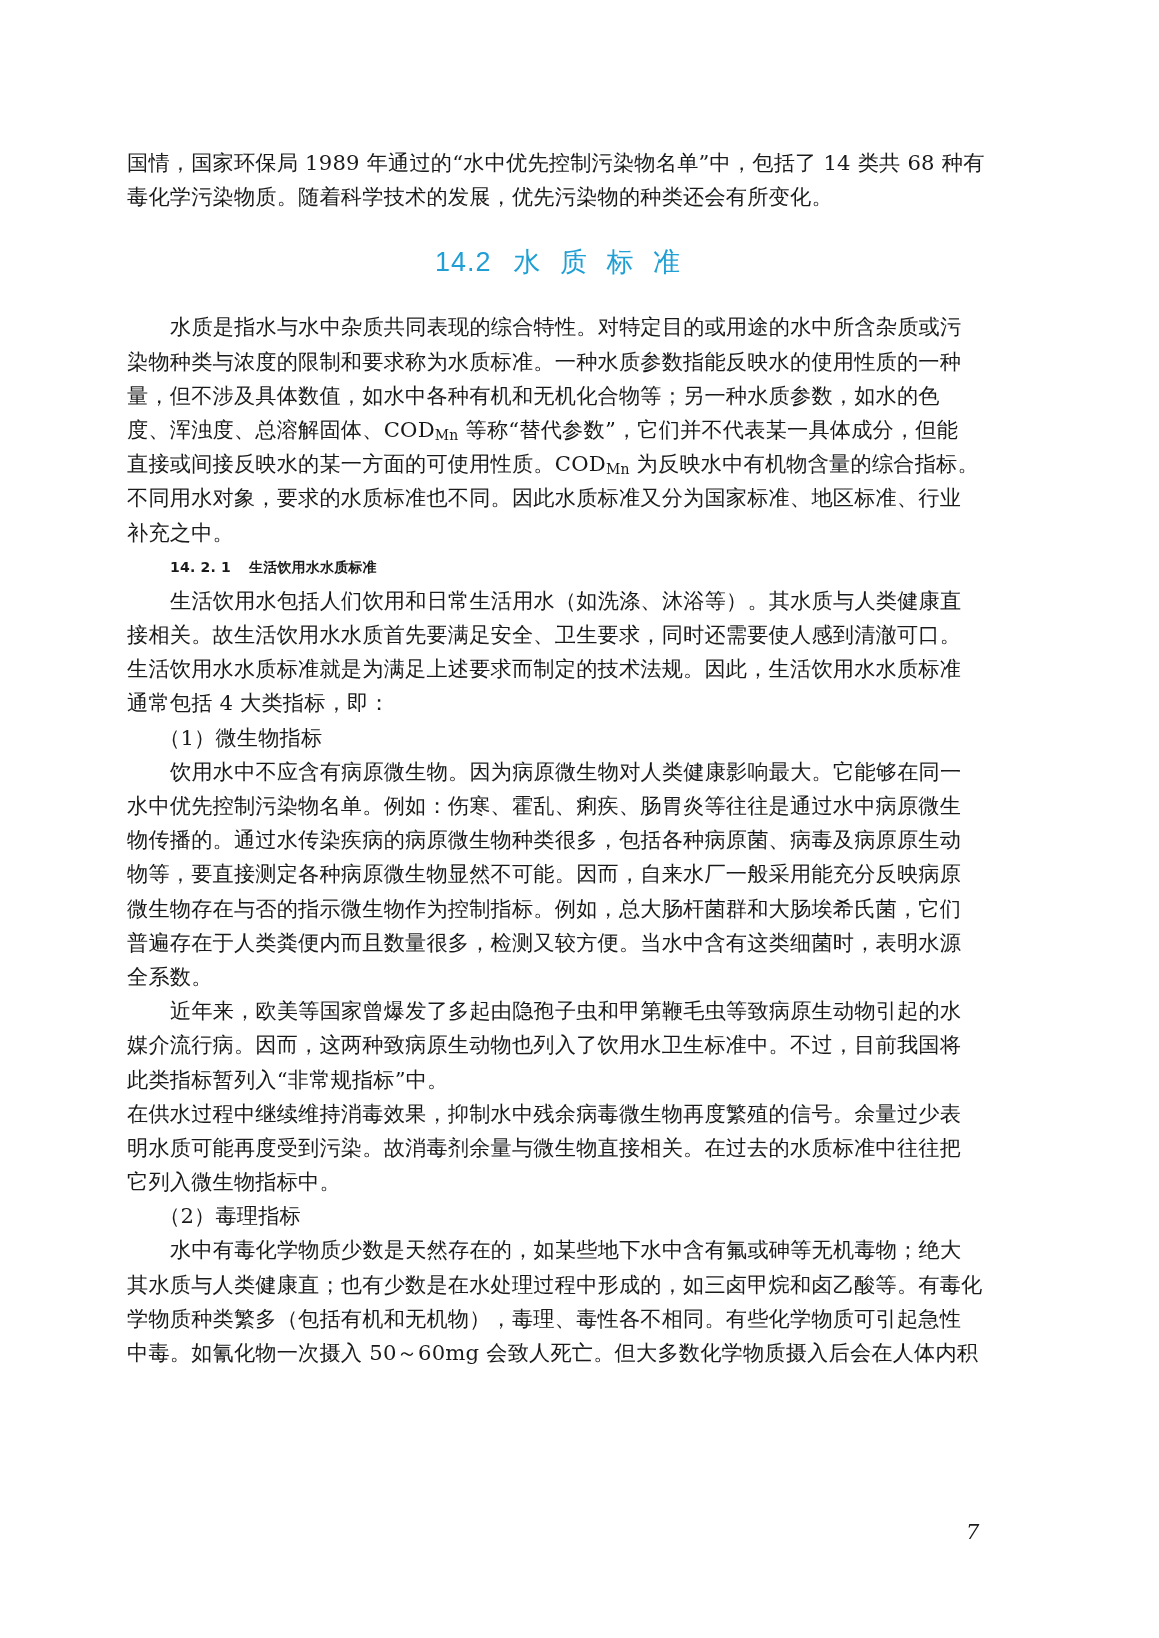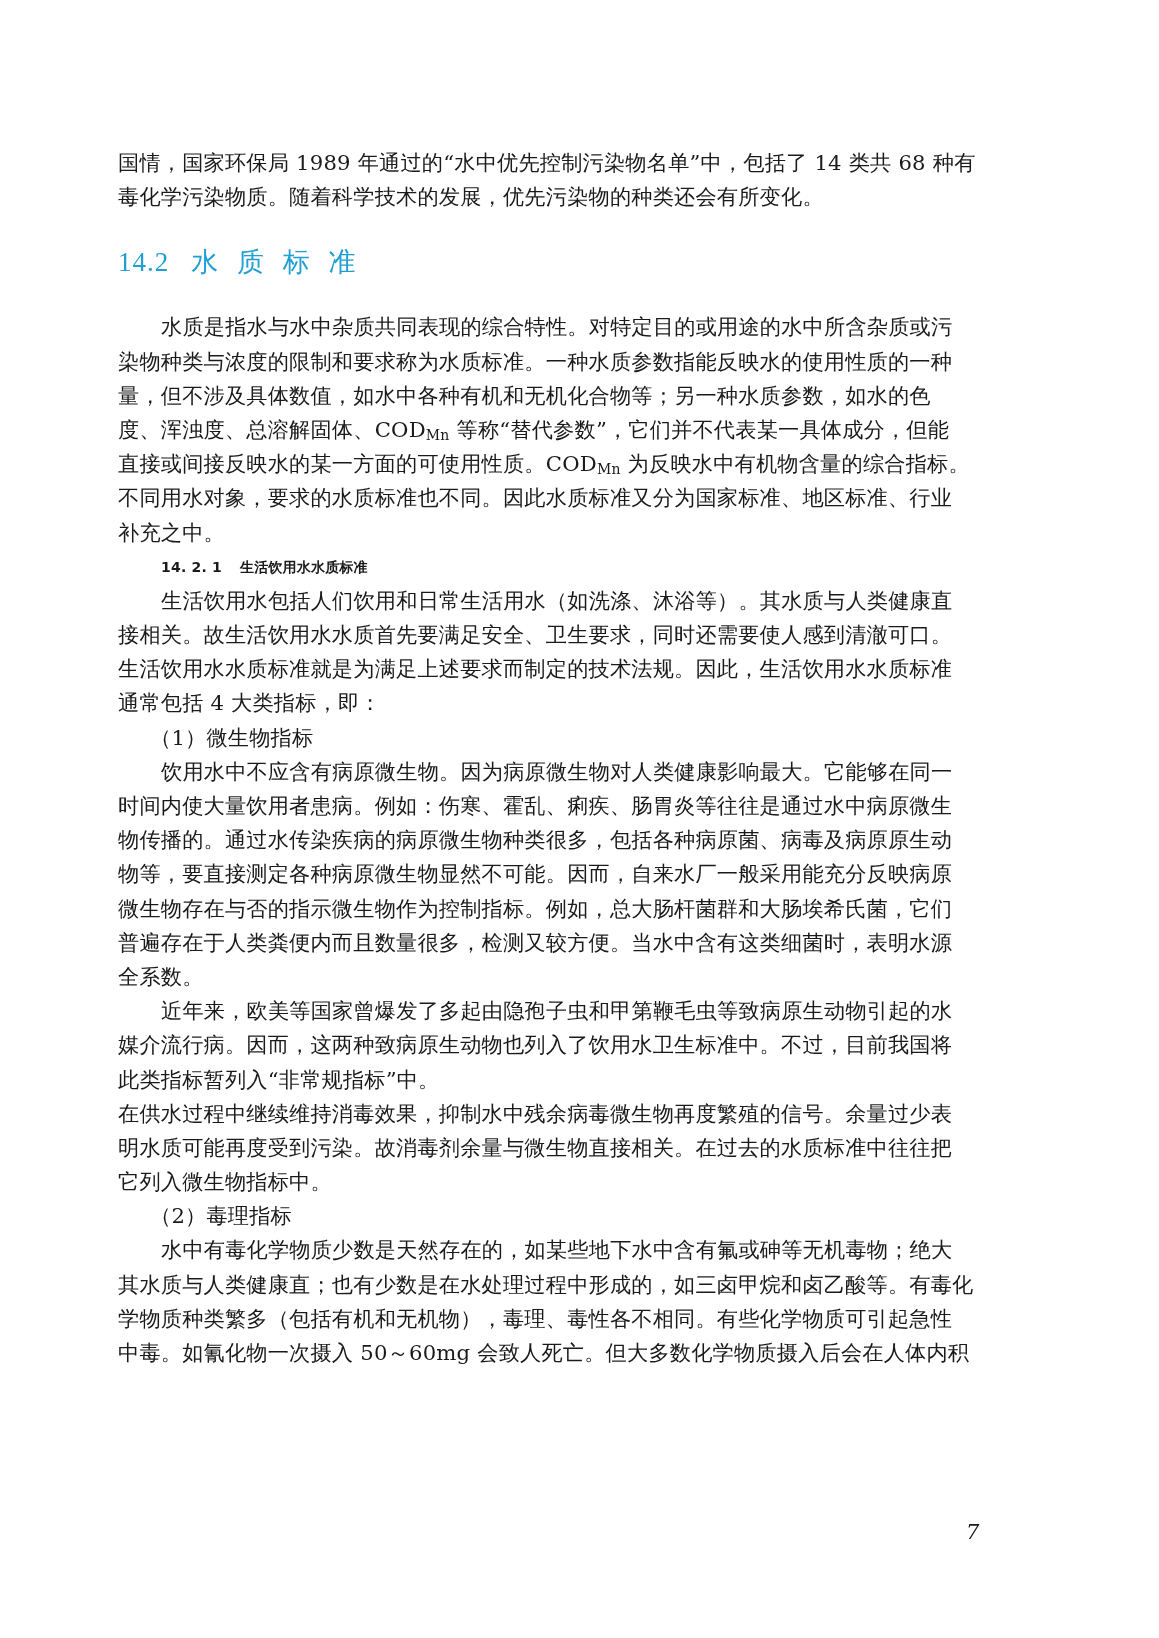--- a/index.html
+++ b/index.html
@@ -1,32 +1,32 @@
 <!DOCTYPE html>
 <html><head>
 <meta charset="utf-8">
 <style>
   html, body { margin: 0; padding: 0; background: #ffffff; }
   body {
     width: 1159px; height: 1638px; position: relative; overflow: hidden;
     font-family: "DejaVu Serif", "Liberation Serif", serif;
     color: #1a1a1a;
   }
-  .page { position: absolute; left: 118px; top: 146px; width: 867px; }
+  .page { position: absolute; left: 127px; top: 146px; width: 867px; }
   .p {
     font-size: 21.2px; line-height: 34.2px; margin: 0;
     text-align: justify; text-align-last: left; letter-spacing: 0.2px;
     white-space: nowrap; overflow: hidden;
   }
   .line { display: block; height: 34.2px; }
   .indent { padding-left: 43px; }
   .heading {
-    color: #1f9fd4; font-size: 27px;
+    text-align: center; color: #1f9fd4; font-size: 27px;
     letter-spacing: 6px; margin: 28px 0 28px 0; height: 40px; line-height: 40px;
-    font-family: Liberation Serif, serif;
+    font-family: Liberation Sans, sans-serif;
   }
   .heading .num { letter-spacing: 1px; margin-right: 22px; }
   .subheading {
     font-family: "DejaVu Sans", "Liberation Sans", sans-serif;
     font-weight: bold; font-size: 14px; padding-left: 43px;
   }
   .subheading .num { margin-right: 18px; }
   sub { font-size: 14px; vertical-align: -3px; }
   .pagenum {
     position: absolute; left: 966px; top: 1520px;
@@ -68,21 +68,21 @@
     <span class="line">生活饮用水水质标准就是为满足上述要求而制定的技术法规。因此，生活饮用水水质标准</span>
     <span class="line">通常包括 4 大类指标，即：</span>
   </div>
 
   <div class="p">
     <span class="line indent" style="padding-left:32px;">（1）微生物指标</span>
   </div>
 
   <div class="p">
     <span class="line indent">饮用水中不应含有病原微生物。因为病原微生物对人类健康影响最大。它能够在同一</span>
-    <span class="line">时间内使大量饮用者患病。例如：伤寒、霍乱、痢疾、肠胃炎等往往是通过水中病原微生</span>
+    <span class="line">水中优先控制污染物名单。例如：伤寒、霍乱、痢疾、肠胃炎等往往是通过水中病原微生</span>
     <span class="line">物传播的。通过水传染疾病的病原微生物种类很多，包括各种病原菌、病毒及病原原生动</span>
     <span class="line">物等，要直接测定各种病原微生物显然不可能。因而，自来水厂一般采用能充分反映病原</span>
     <span class="line">微生物存在与否的指示微生物作为控制指标。例如，总大肠杆菌群和大肠埃希氏菌，它们</span>
     <span class="line">普遍存在于人类粪便内而且数量很多，检测又较方便。当水中含有这类细菌时，表明水源</span>
     <span class="line">全系数。</span>
   </div>
 
   <div class="p">
     <span class="line indent">近年来，欧美等国家曾爆发了多起由隐孢子虫和甲第鞭毛虫等致病原生动物引起的水</span>
     <span class="line">媒介流行病。因而，这两种致病原生动物也列入了饮用水卫生标准中。不过，目前我国将</span>

